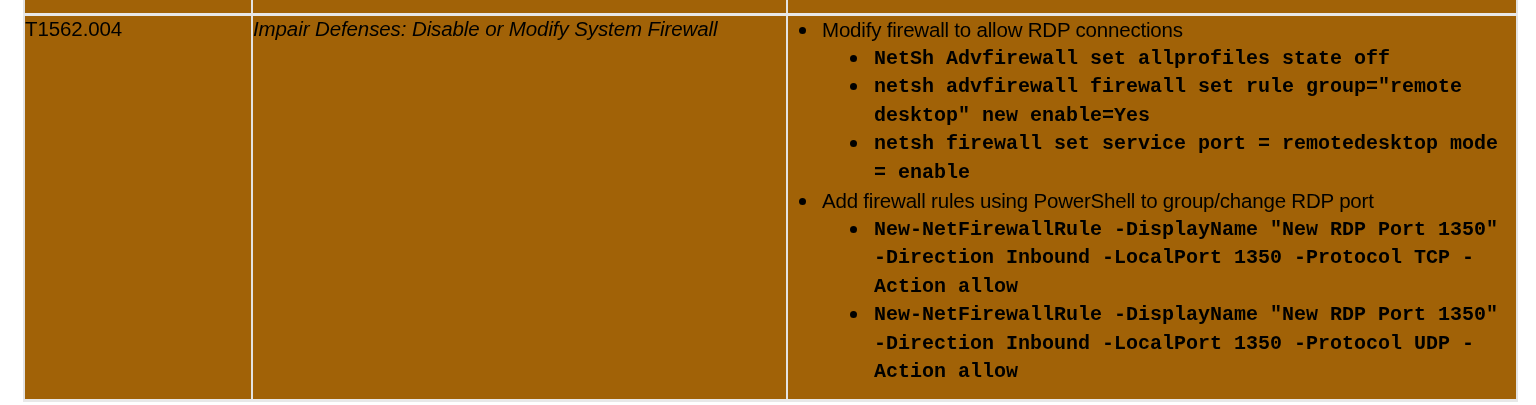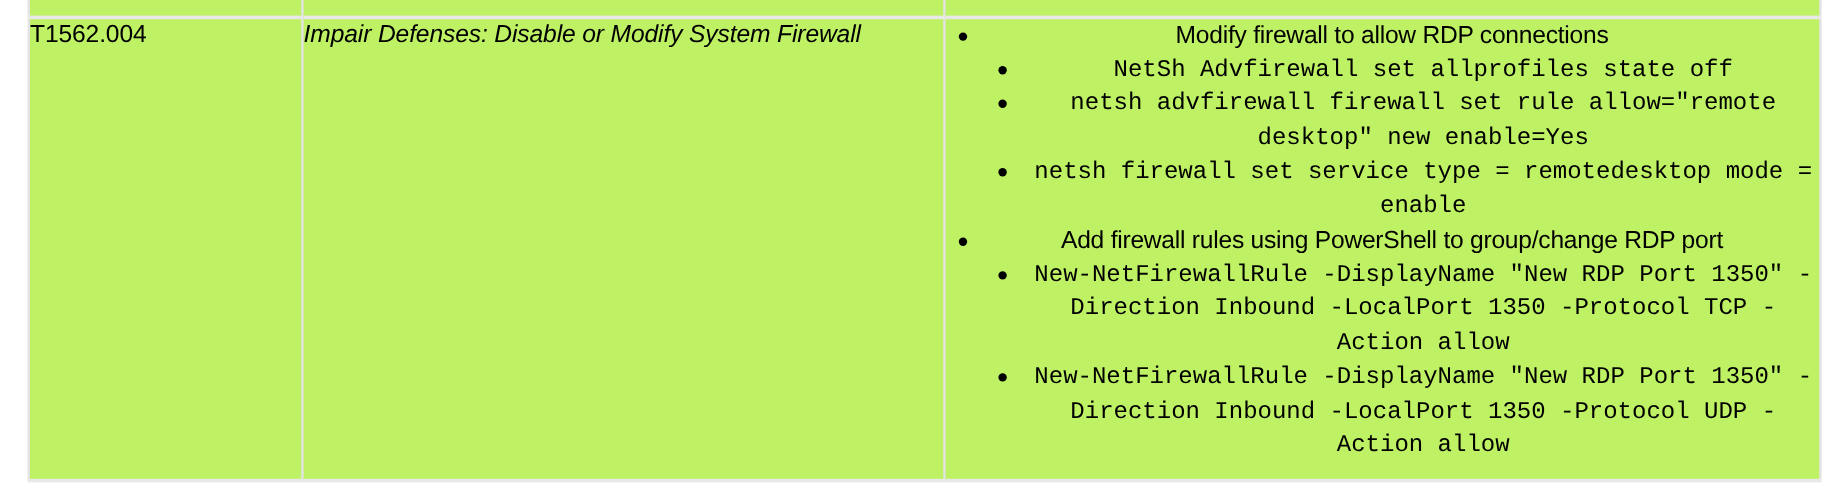--- a/index.html
+++ b/index.html
@@ -34,21 +34,21 @@
   }
   .tech-table col.c-id    { width: 228px; }
   .tech-table col.c-name  { width: 535px; }
   .tech-table col.c-cmds  { width: 730px; }
 
   .tech-table td {
     border-left: 2px solid #e3e3e3;
     border-right: 2px solid #e3e3e3;
     vertical-align: top;
     padding: 0;
-    background: #bef264;
+    background: #a16207;
   }
 
   
   tr.row-clipped td {
     height: 13px;
     border-bottom: 3px solid #e8e8e8;
   }
 
   tr.row-main td {
     height: 383px;
@@ -75,26 +75,25 @@
   }
 
   
   ul.lvl1 {
     list-style: none;
     margin: 0;
     padding: 0;
   }
   ul.lvl1 > li.b1 {
     position: relative;
-    padding-left: 16px;
+    padding-left: 34px;
     font-size: 20.5px;
     line-height: 28.5px;
     letter-spacing: -0.2px;
     margin: 0 0 0 0;
-    text-align: center;
   }
   ul.lvl1 > li.b1 > .b1-text {
     display: block;
   }
   ul.lvl1 > li.b1::before {
     content: "";
     position: absolute;
     left: 11px;
     top: 11px;
     width: 7px;
@@ -109,20 +108,21 @@
     padding: 0;
   }
   ul.lvl2 > li.b2 {
     position: relative;
     padding-left: 52px;
     font-family: "Liberation Mono", "DejaVu Sans Mono", monospace;
     font-size: 20px;
     line-height: 28.5px;
     letter-spacing: 0px;
     white-space: normal;
+    font-weight: bold;
   }
   ul.lvl2 > li.b2::before {
     content: "";
     position: absolute;
     left: 28px;
     top: 10px;
     width: 7px;
     height: 7px;
     border-radius: 50%;
     background: #000000;
@@ -153,22 +153,22 @@
 
         <td class="cell-name">Impair Defenses: Disable or Modify System Firewall</td>
 
         <td class="cell-cmds">
           <ul class="lvl1">
 
             <li class="b1">
               <span class="b1-text">Modify firewall to allow RDP connections</span>
               <ul class="lvl2">
                 <li class="b2">NetSh Advfirewall set allprofiles state off</li>
-                <li class="b2">netsh advfirewall firewall set rule allow="remote desktop" new enable=Yes</li>
-                <li class="b2">netsh firewall set service type = remotedesktop mode = enable</li>
+                <li class="b2">netsh advfirewall firewall set rule group="remote desktop" new enable=Yes</li>
+                <li class="b2">netsh firewall set service port = remotedesktop mode = enable</li>
               </ul>
             </li>
 
             <li class="b1">
               <span class="b1-text">Add firewall rules using PowerShell to group/change RDP port</span>
               <ul class="lvl2">
                 <li class="b2">New-NetFirewallRule -DisplayName "New RDP Port 1350" -Direction Inbound -LocalPort 1350 -Protocol TCP -Action allow</li>
                 <li class="b2">New-NetFirewallRule -DisplayName "New RDP Port 1350" -Direction Inbound -LocalPort 1350 -Protocol UDP -Action allow</li>
               </ul>
             </li>

